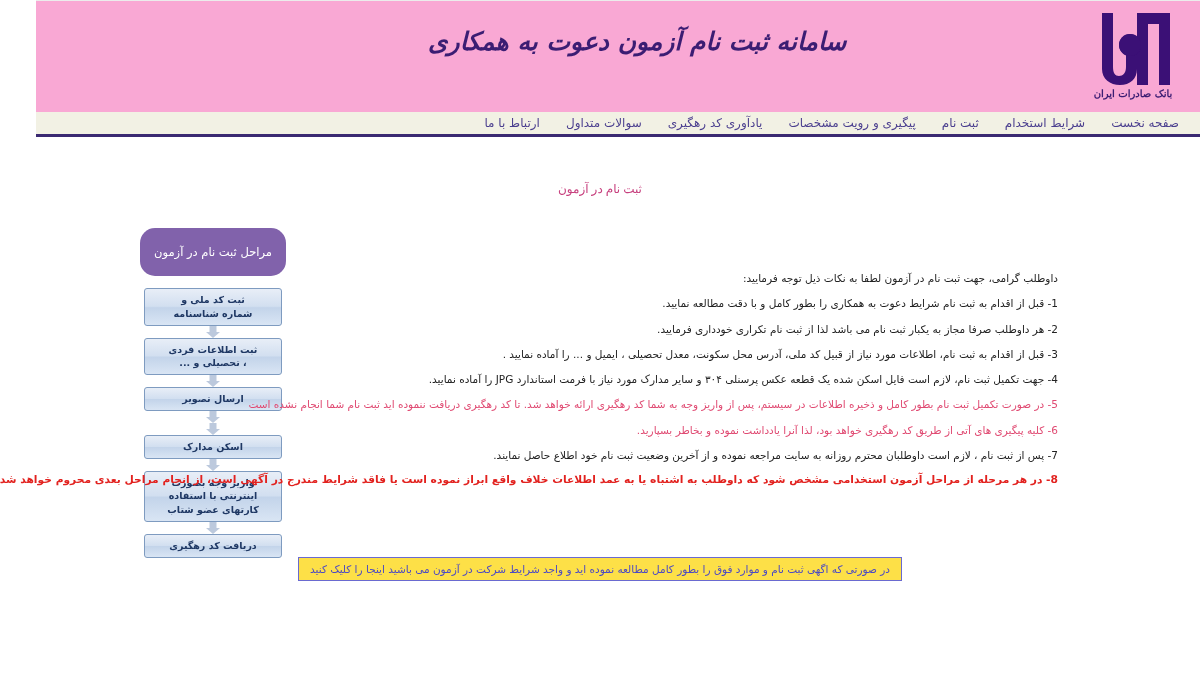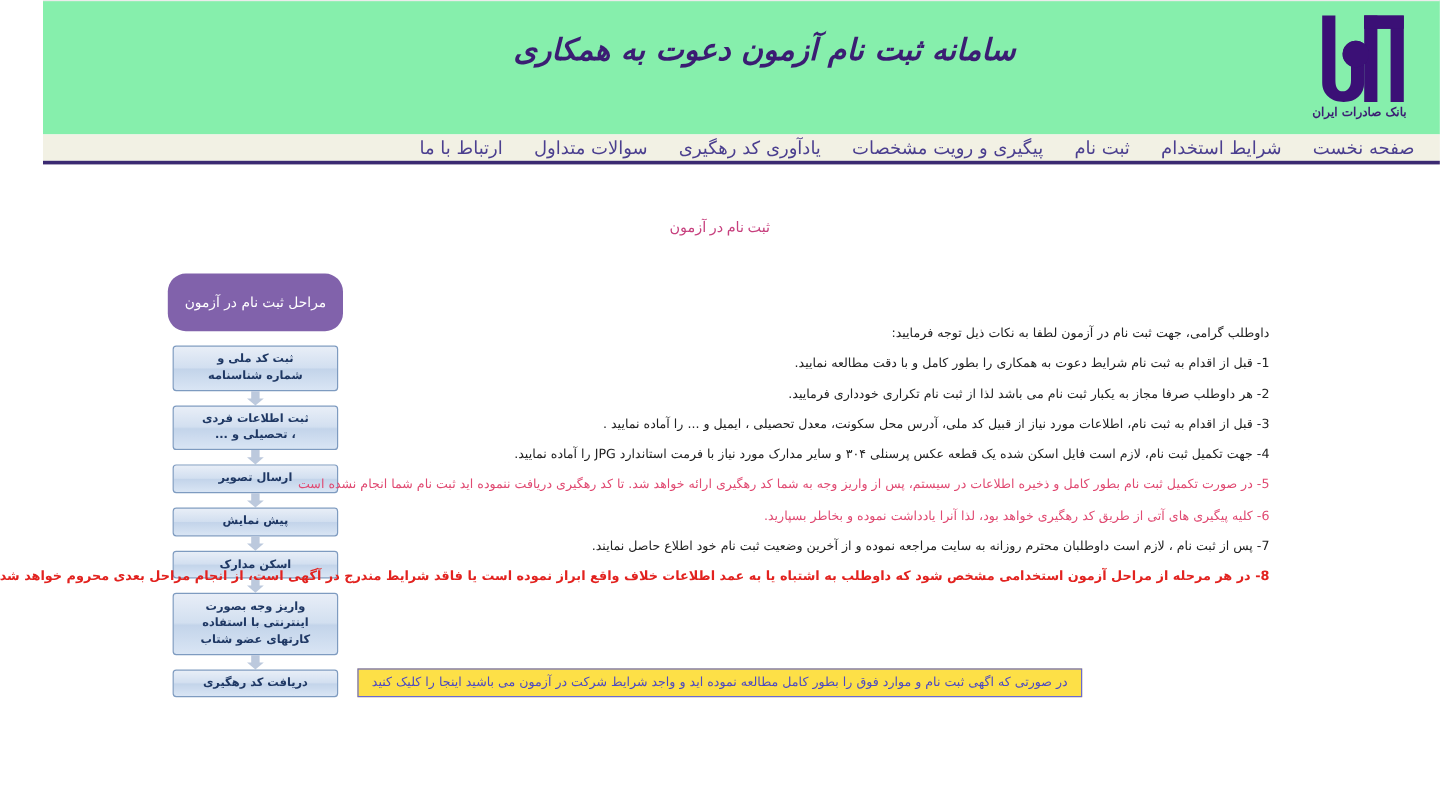--- a/index.html
+++ b/index.html
@@ -14,21 +14,21 @@
     position: relative;
     width: 1200px; height: 675px;
     background: #ffffff;
   }
 
   
   .header {
     position: absolute;
     left: 36px; right: 0; top: 0;
     height: 112px;
-    background: #86efac;
+    background: #f9a8d4;
     border-top: 1px solid #ececec;
   }
   .header-title {
     position: absolute;
     right: 132px;
     top: 22px;
     width: 640px;
     text-align: left;
     direction: rtl;
     color: #3b1d73;
@@ -73,21 +73,21 @@
     border-bottom: 3px solid #3b2a72;
     display: flex;
     flex-direction: row;
     justify-content: flex-start;
     align-items: center;
     direction: rtl;
     padding-right: 8px;
   }
   .nav-item {
     color: #4b3f8f;
-    font-size: 15px;
+    font-size: 12px;
     line-height: 22px;
     padding: 0 13px;
     white-space: nowrap;
     text-decoration: none;
     cursor: pointer;
     direction: rtl;
   }
 
   
   .page-title {
@@ -260,21 +260,20 @@
         <span class="stem"></span>
           <span class="head"></span>
       </div>
 
       <div class="step-btn">ارسال تصویر</div>
       <div class="connector">
         <span class="stem"></span>
           <span class="head"></span>
       </div>
 
-      <div class="step-btn">پیش نمایش</div>
       <div class="connector">
         <span class="stem"></span>
           <span class="head"></span>
       </div>
 
       <div class="step-btn">اسکن مدارک</div>
       <div class="connector">
         <span class="stem"></span>
           <span class="head"></span>
       </div>

